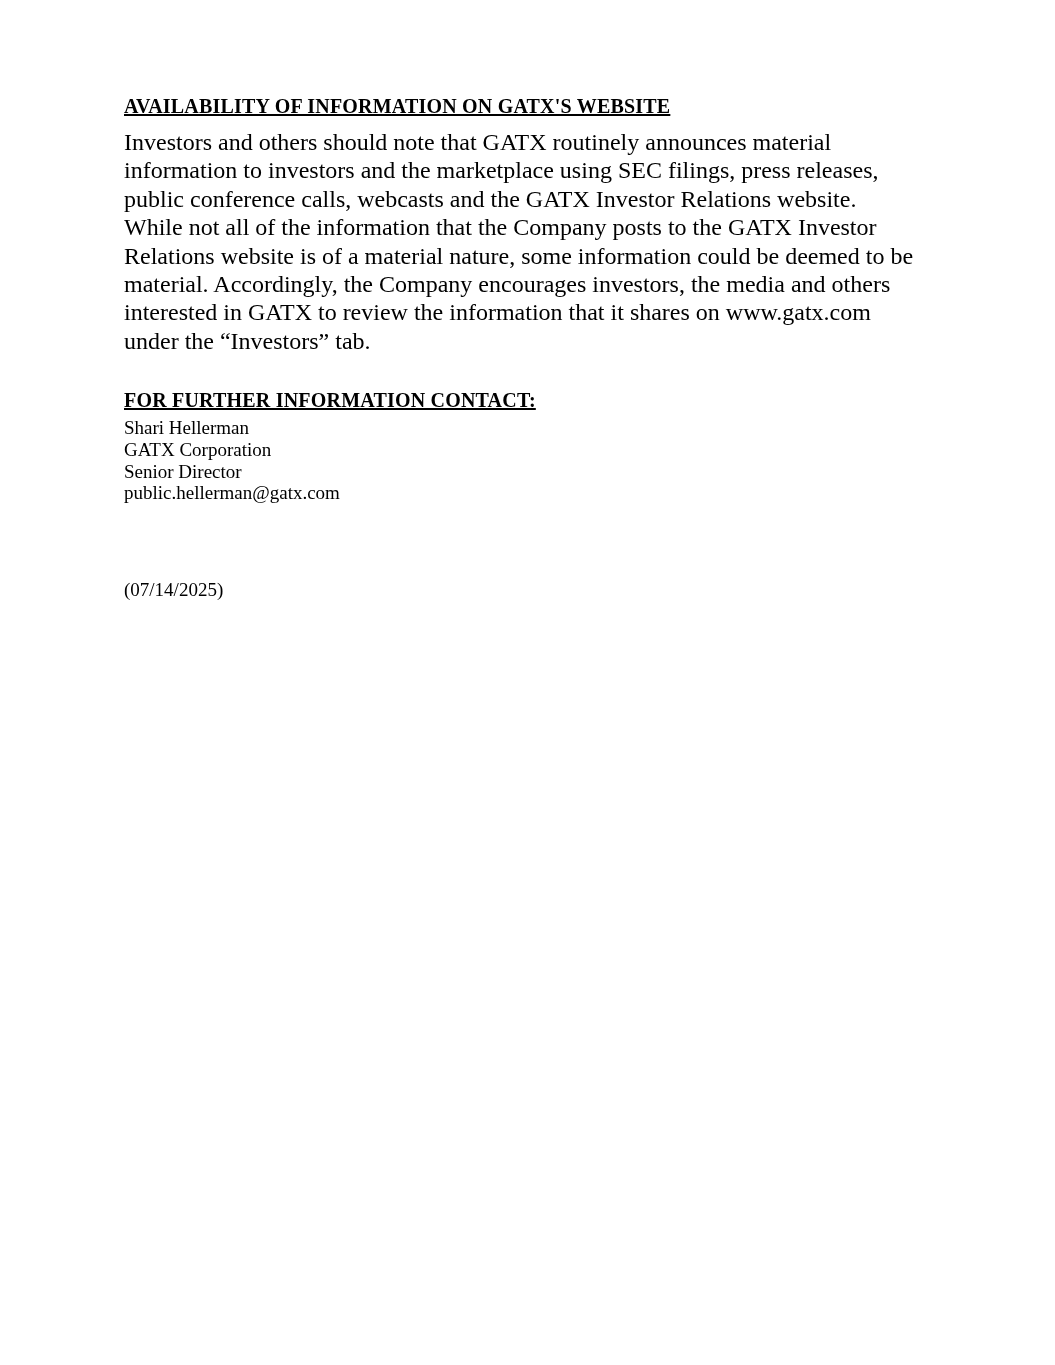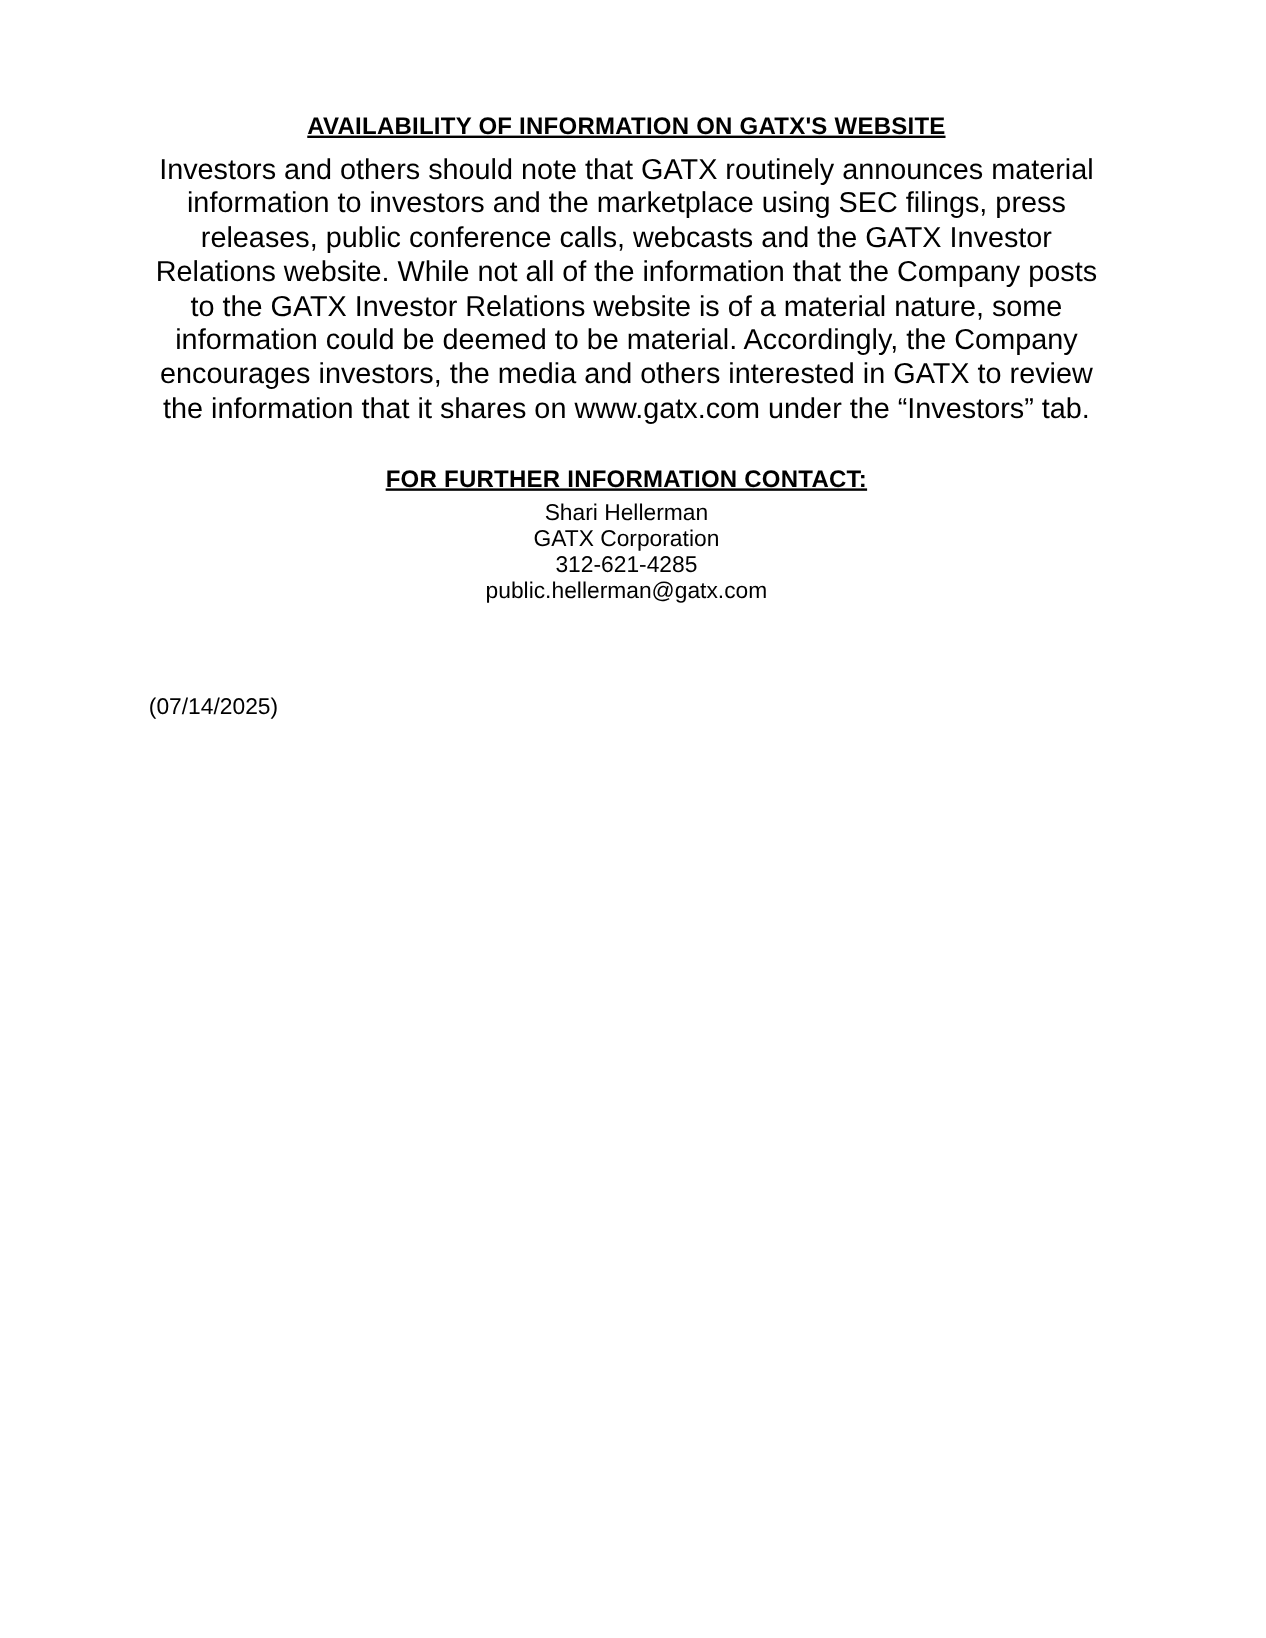--- a/index.html
+++ b/index.html
@@ -5,26 +5,25 @@
   html, body {
     margin: 0;
     padding: 0;
     background: #ffffff;
   }
   .page {
     position: relative;
     width: 1055px;
     height: 1303px;
     background: #ffffff;
-    font-family: Liberation Sans, sans-serif;
+    font-family: Liberation Serif, serif;
     color: #000000;
     box-sizing: border-box;
     padding: 95px 135px 0 124px;
     overflow: hidden;
-    text-align: center;
   }
   .section-heading {
     font-size: 20px;
     font-weight: bold;
     text-decoration: underline;
     margin: 0 0 10px 0;
     letter-spacing: 0.2px;
   }
   .body-paragraph {
     font-size: 24px;
@@ -62,19 +61,19 @@
 
   <h1 class="section-heading">AVAILABILITY OF INFORMATION ON GATX'S WEBSITE</h1>
 
   <p class="body-paragraph">Investors and others should note that GATX routinely announces material information to investors and the marketplace using SEC filings, press releases, public conference calls, webcasts and the GATX Investor Relations website.  While not all of the information that the Company posts to the GATX Investor Relations website is of a material nature, some information could be deemed to be material.  Accordingly, the Company encourages investors, the media and others interested in GATX to review the information that it shares on www.gatx.com under the “Investors” tab.</p>
 
   <div class="contact-block">
     <h2 class="contact-heading">FOR FURTHER INFORMATION CONTACT:</h2>
 
     <p class="contact-line">Shari Hellerman</p>
     <p class="contact-line">GATX Corporation</p>
-    <p class="contact-line">312-621-4285</p>
+    <p class="contact-line">Senior Director</p>
     <p class="contact-line">public.hellerman@gatx.com</p>
   </div>
 
   <p class="date-line">(07/14/2025)</p>
 
 </div>
 
 </body></html>

